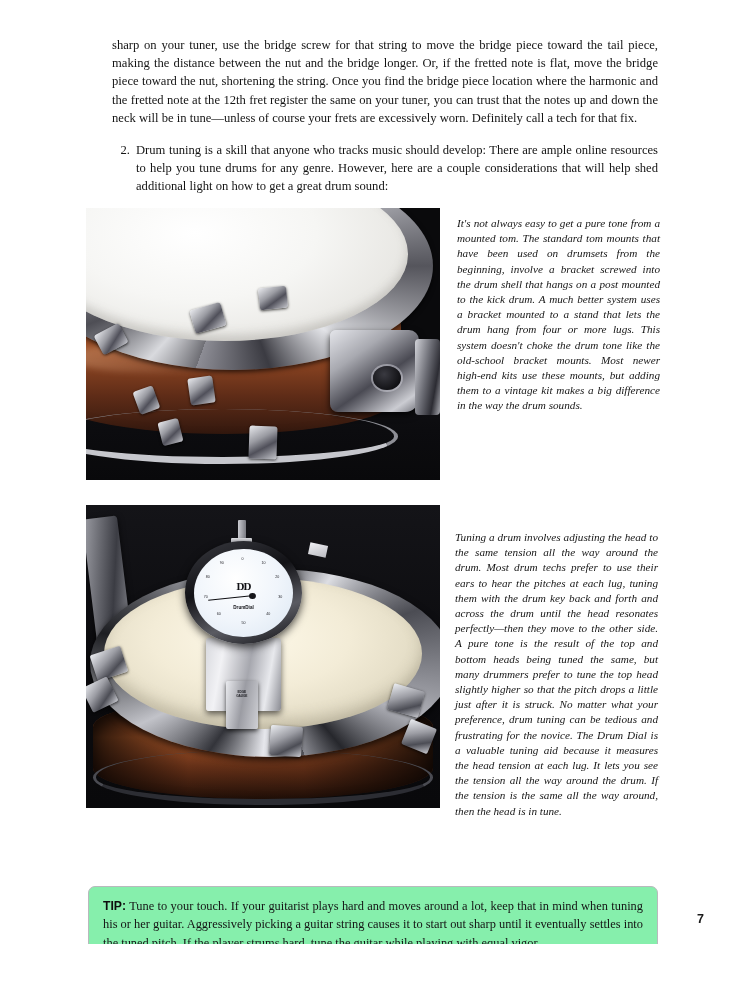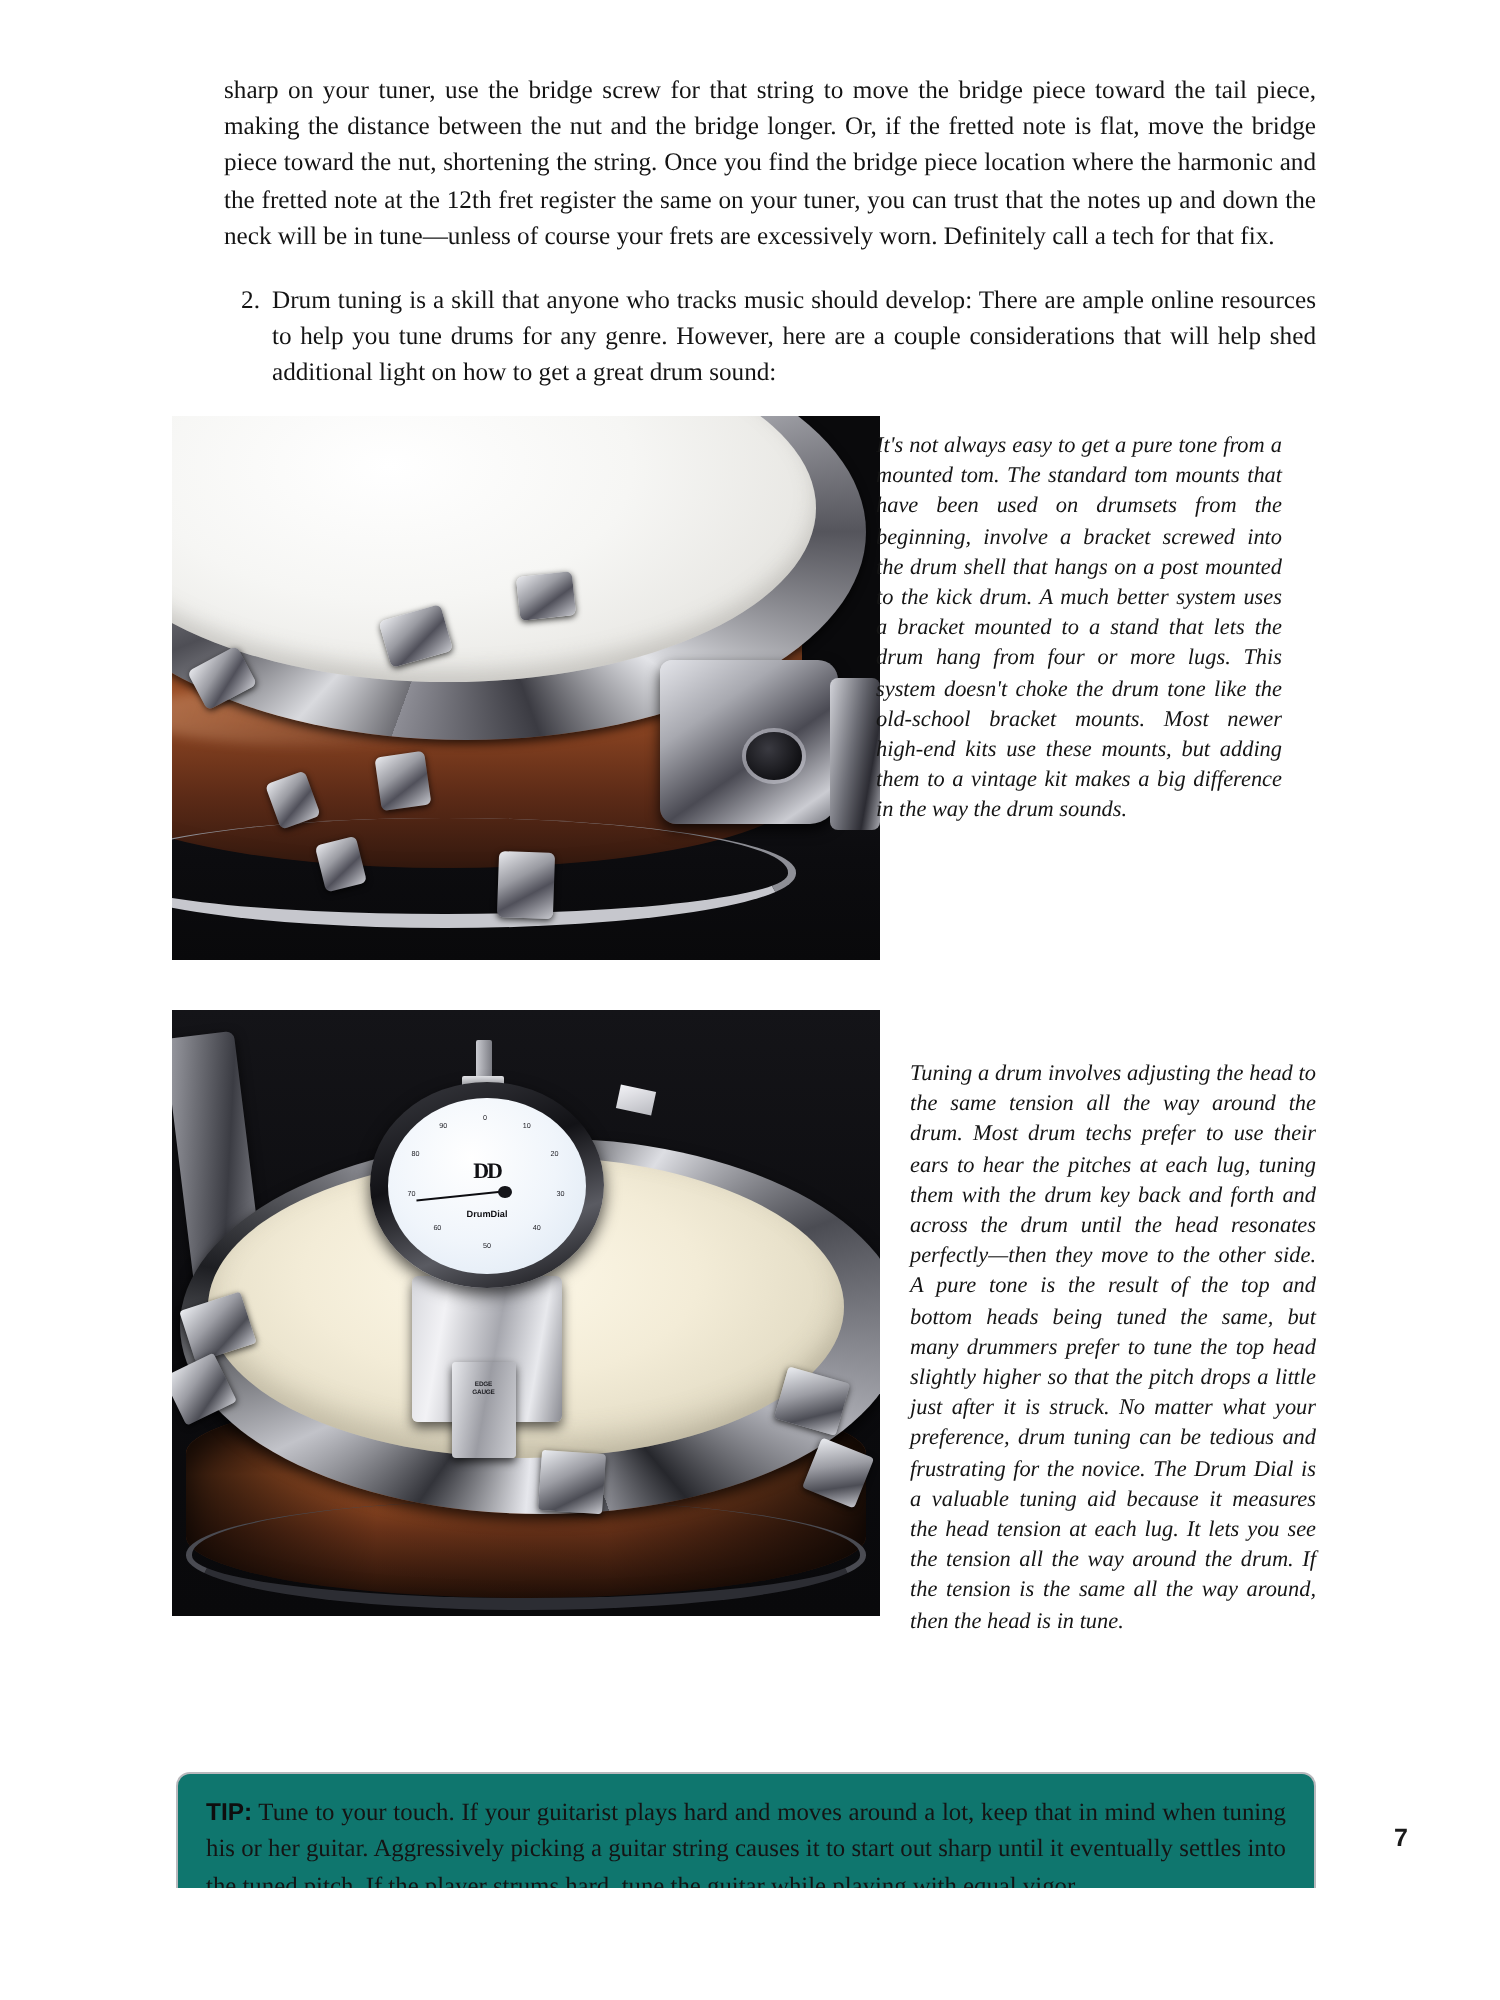--- a/index.html
+++ b/index.html
@@ -60,21 +60,21 @@
     font-style: italic;
     font-size: 11.2px;
     line-height: 15.2px;
     text-align: justify;
     text-justify: inter-word;
     color: #151515;
   }
 
   
   #figure-1-photo { left: 86px;  top: 208px; width: 354px; height: 272px; }
-  #figure-1-caption { left: 438px; top: 216px; width: 203px; }
+  #figure-1-caption { left: 457px; top: 216px; width: 203px; }
 
   
   #figure-2-photo { left: 86px;  top: 505px; width: 354px; height: 303px; }
   #figure-2-caption { left: 455px; top: 509px; width: 203px; margin-top: 21px; }
 
   
   .scene { position: absolute; inset: 0; }
 
   
   .f1-bg {
@@ -357,21 +357,21 @@
   
   .tip-box {
     position: absolute;
     left: 88px;
     top: 886px;
     width: 570px;
     box-sizing: border-box;
     border: 1px solid #b9b9bd;
     border-radius: 7px;
     padding: 10px 14px 12px 14px;
-    background: #0f766e;
+    background: #86efac;
   }
   .tip-text {
     font-family: "Liberation Serif", "DejaVu Serif", serif;
     font-size: 12.4px;
     line-height: 18.4px;
     text-align: justify;
     text-justify: inter-word;
     color: #141414;
     margin: 0;
   }

